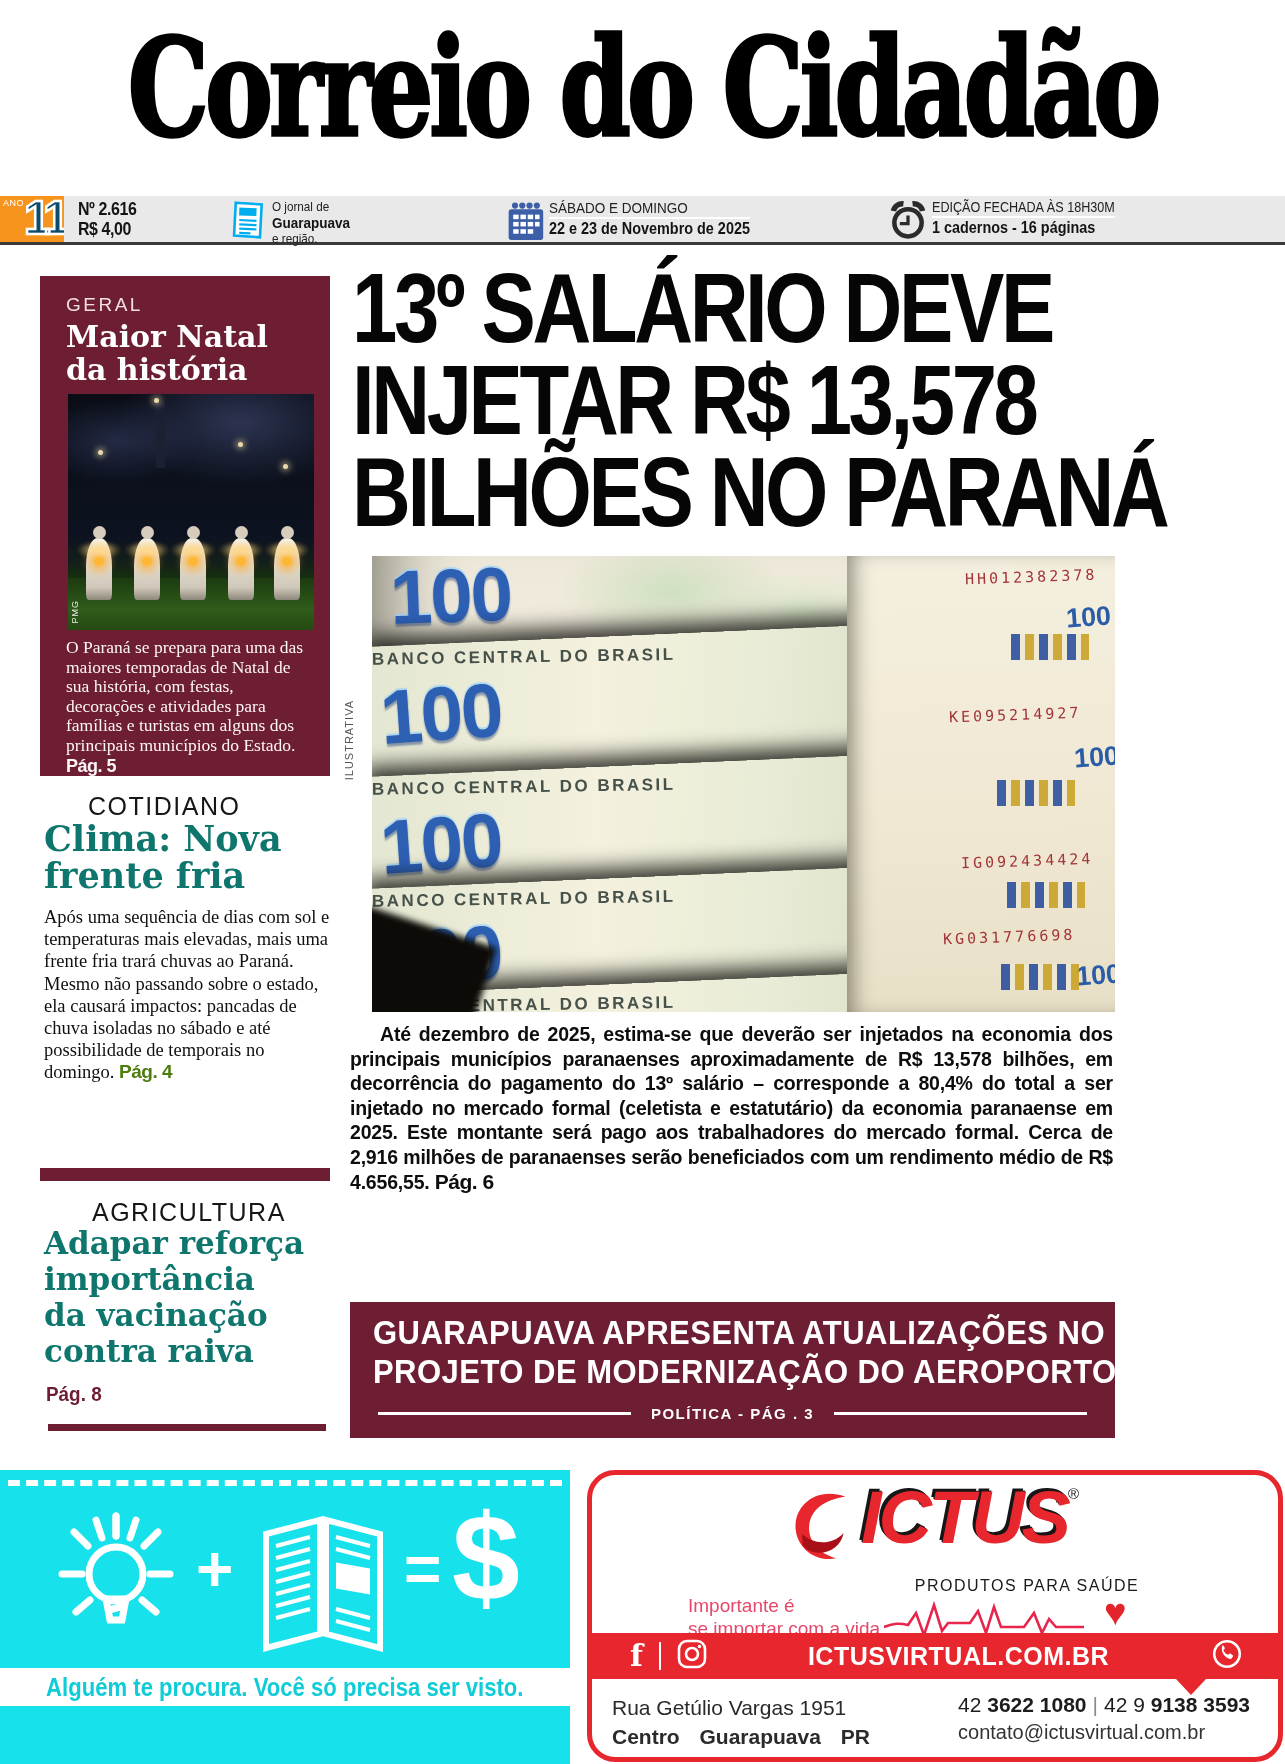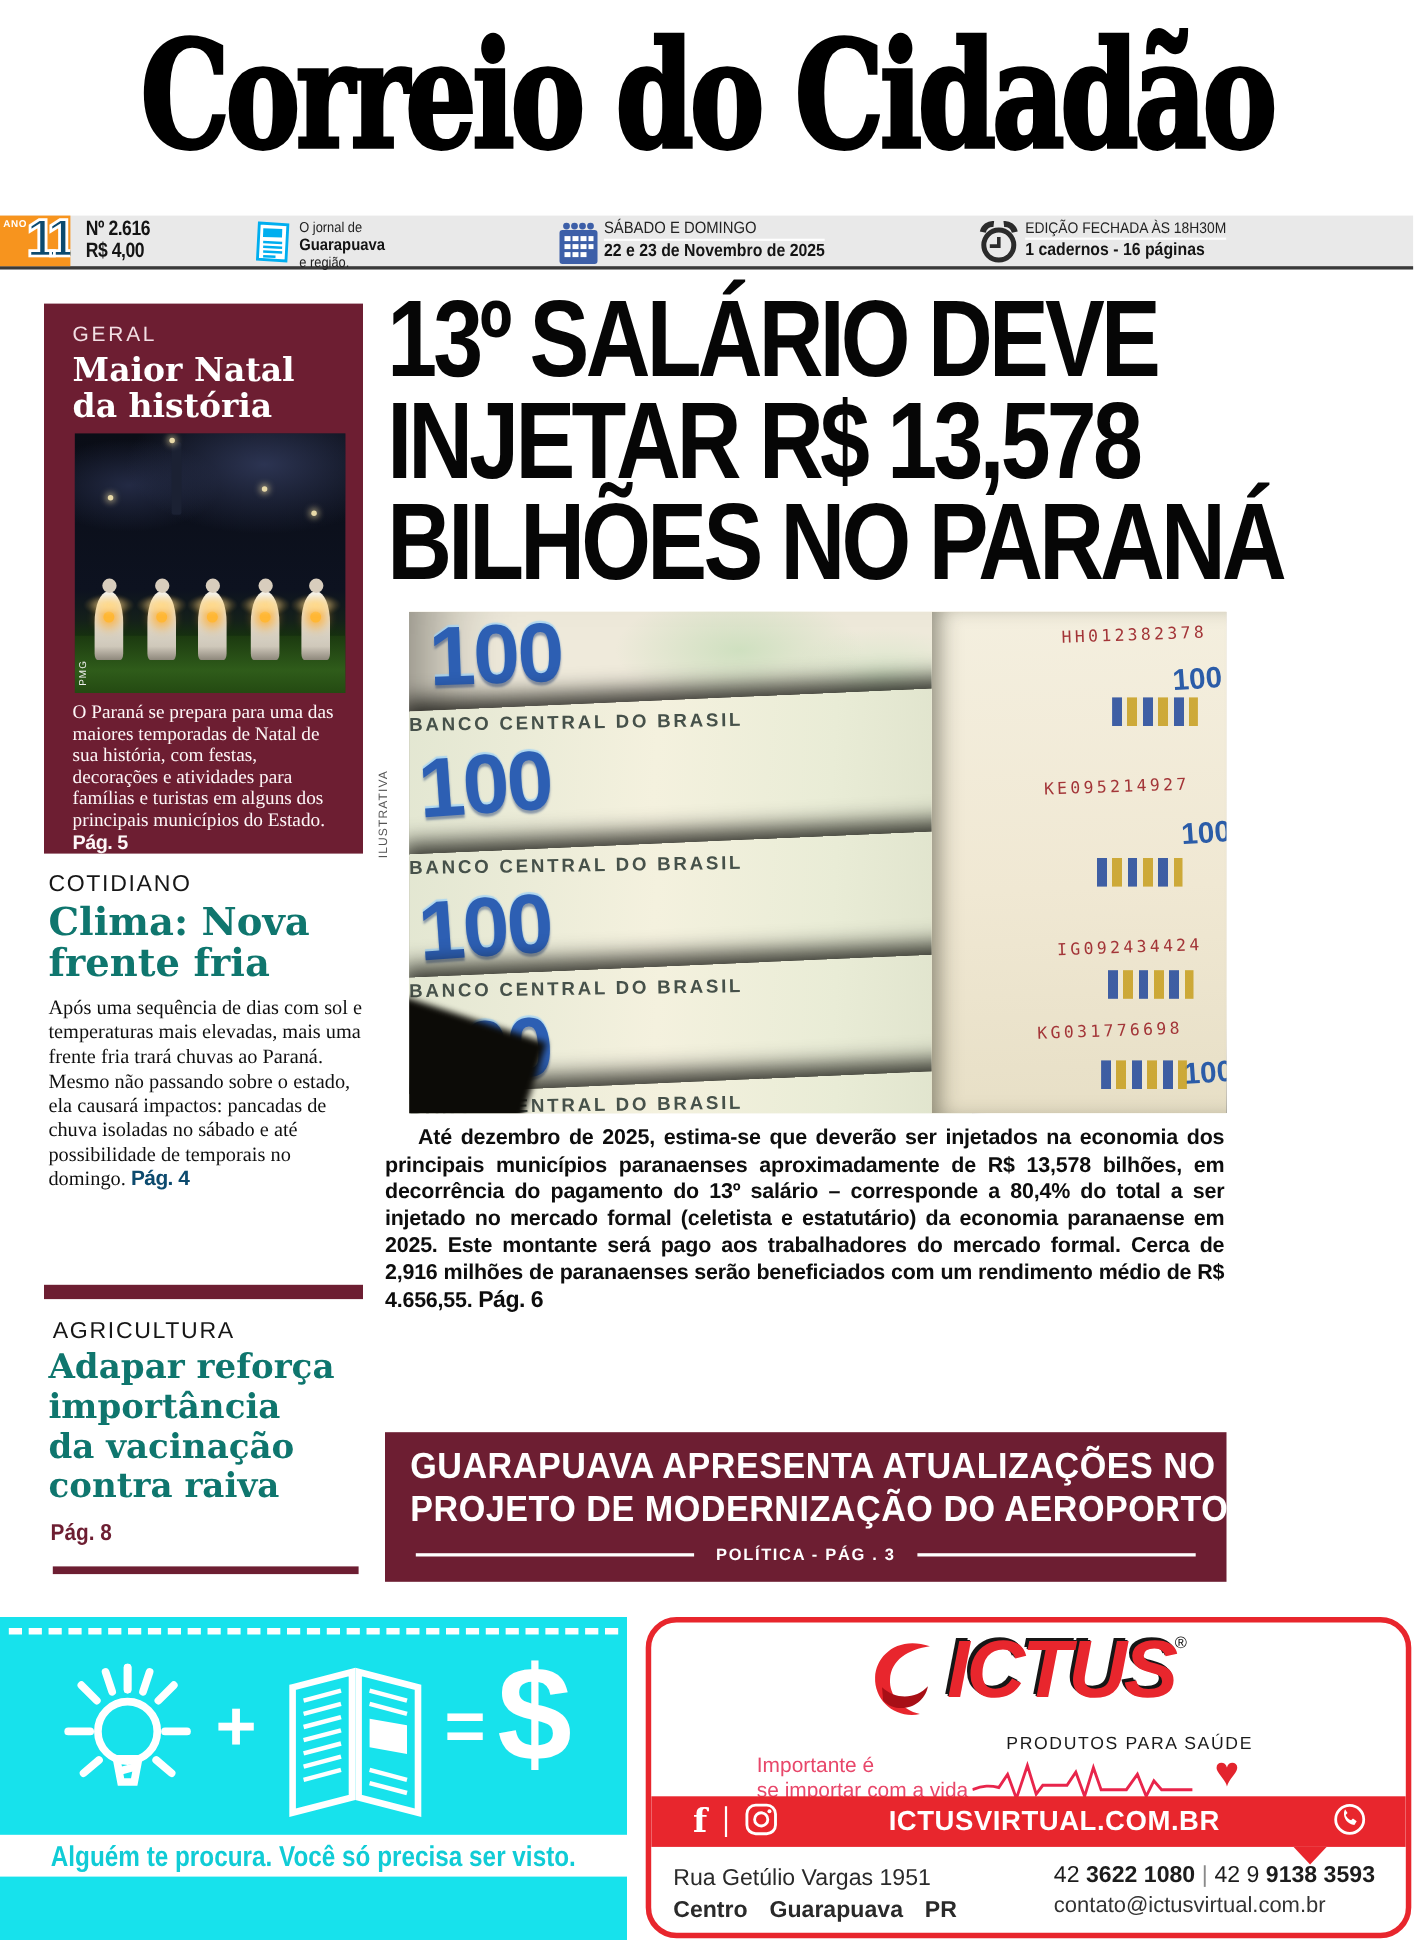--- a/index.html
+++ b/index.html
@@ -8,21 +8,21 @@
   .abs{position:absolute;}
 
   
   .masthead{position:absolute;top:8px;left:0;width:100%;text-align:center;
     font-family:"DejaVu Serif",serif;font-weight:bold;font-size:102px;letter-spacing:-4px;
     color:#000;-webkit-text-stroke:2.5px #000;transform:scaleY(1.32);transform-origin:top center;white-space:nowrap;}
 
   
   .infobar{position:absolute;top:196px;left:0;width:1285px;height:46px;background:#e9e9e9;border-bottom:3px solid #3a3a3a;}
   .ano-badge{position:absolute;left:0;top:0;width:64px;height:46px;background:#f7941e;overflow:hidden;}
-  .ano-label{position:absolute;top:2px;left:3px;font-size:9px;font-weight:bold;color:#fff;letter-spacing:0.5px;}
+  .ano-label{position:absolute;top:2px;left:3px;font-size:9px;font-weight:normal;color:#fff;letter-spacing:0.5px;}
   .ano-num{position:absolute;top:-6px;left:24px;font-size:48px;font-weight:900;letter-spacing:-5px;
     color:#0c4a6e;-webkit-text-stroke:2.5px #fff;}
   .edition{position:absolute;left:78px;top:3px;font-weight:900;font-size:19px;line-height:1.04;color:#141414;
     transform:scaleX(0.84);transform-origin:0 0;letter-spacing:-0.5px;}
   .ib-group{position:absolute;top:3px;}
   .ib-icon{position:absolute;left:0;top:1px;}
   .ib-text{position:absolute;left:44px;top:0;transform:scaleX(0.9);transform-origin:0 0;white-space:nowrap;}
   .ib-l1{font-size:13px;color:#222;}
   .ib-l2{font-size:15px;font-weight:900;color:#141414;}
   .ib-rule{border-bottom:2px solid #fff;padding-bottom:1px;margin-bottom:1px;}
@@ -46,24 +46,24 @@
   .angel::after{content:"";position:absolute;top:2px;left:-10px;width:46px;height:20px;border-radius:50%;
     background:radial-gradient(closest-side,#ffd98a,rgba(255,200,90,0.15) 80%,transparent);filter:blur(1px);}
   .angel .glow{position:absolute;top:18px;left:8px;width:10px;height:10px;border-radius:50%;
     background:#ffb734;box-shadow:0 0 10px 5px rgba(255,170,40,.8);}
   .vcred{position:absolute;font-size:9px;letter-spacing:1px;color:#f0f0f0;
     writing-mode:vertical-rl;transform:rotate(180deg);}
   .g-body{position:absolute;left:26px;top:362px;width:246px;font-family:"Liberation Serif",serif;
     font-size:17.5px;line-height:1.12;color:#fdf6f7;}
   .pgref-w{font-family:"Liberation Sans",sans-serif;font-weight:900;font-size:18px;letter-spacing:-0.5px;}
 
-  .kicker-b{position:absolute;font-size:21px;letter-spacing:1.5px;color:#161616;}
+  .kicker-b{position:absolute;font-size:25px;letter-spacing:1.5px;color:#161616;margin-left:44px;}
   .sb-title{position:absolute;font-family:"DejaVu Serif",serif;font-weight:bold;color:#0f766e;white-space:pre-line;}
   .sb-body{position:absolute;font-family:"Liberation Serif",serif;font-size:18.5px;line-height:1.2;color:#101010;}
-  .pgref-b{font-family:"Liberation Sans",sans-serif;font-weight:900;font-size:19px;letter-spacing:-0.5px;color:#0c4a6e;}
+  .pgref-b{font-family:"Liberation Sans",sans-serif;font-weight:900;font-size:19px;letter-spacing:-0.5px;color:#4d7c0f;}
   .maroon-bar{position:absolute;left:40px;top:1168px;width:290px;height:13px;background:#6d1e32;}
   .pg8{position:absolute;left:46px;top:1382px;font-weight:900;font-size:21px;color:#6d1e32;transform:scaleX(0.9);transform-origin:0 0;}
   .maroon-rule{position:absolute;left:48px;top:1424px;width:278px;height:7px;background:#6d1e32;}
 
   
   .headline{position:absolute;left:352px;top:262px;font-weight:900;font-size:84px;line-height:0.93;
     letter-spacing:-3.5px;color:#060606;transform:scale(0.97,1.18);transform-origin:top left;white-space:nowrap;}
   .photo-cred{position:absolute;left:343px;top:700px;font-size:11px;letter-spacing:1px;color:#555;
     writing-mode:vertical-rl;transform:rotate(180deg);}
 

